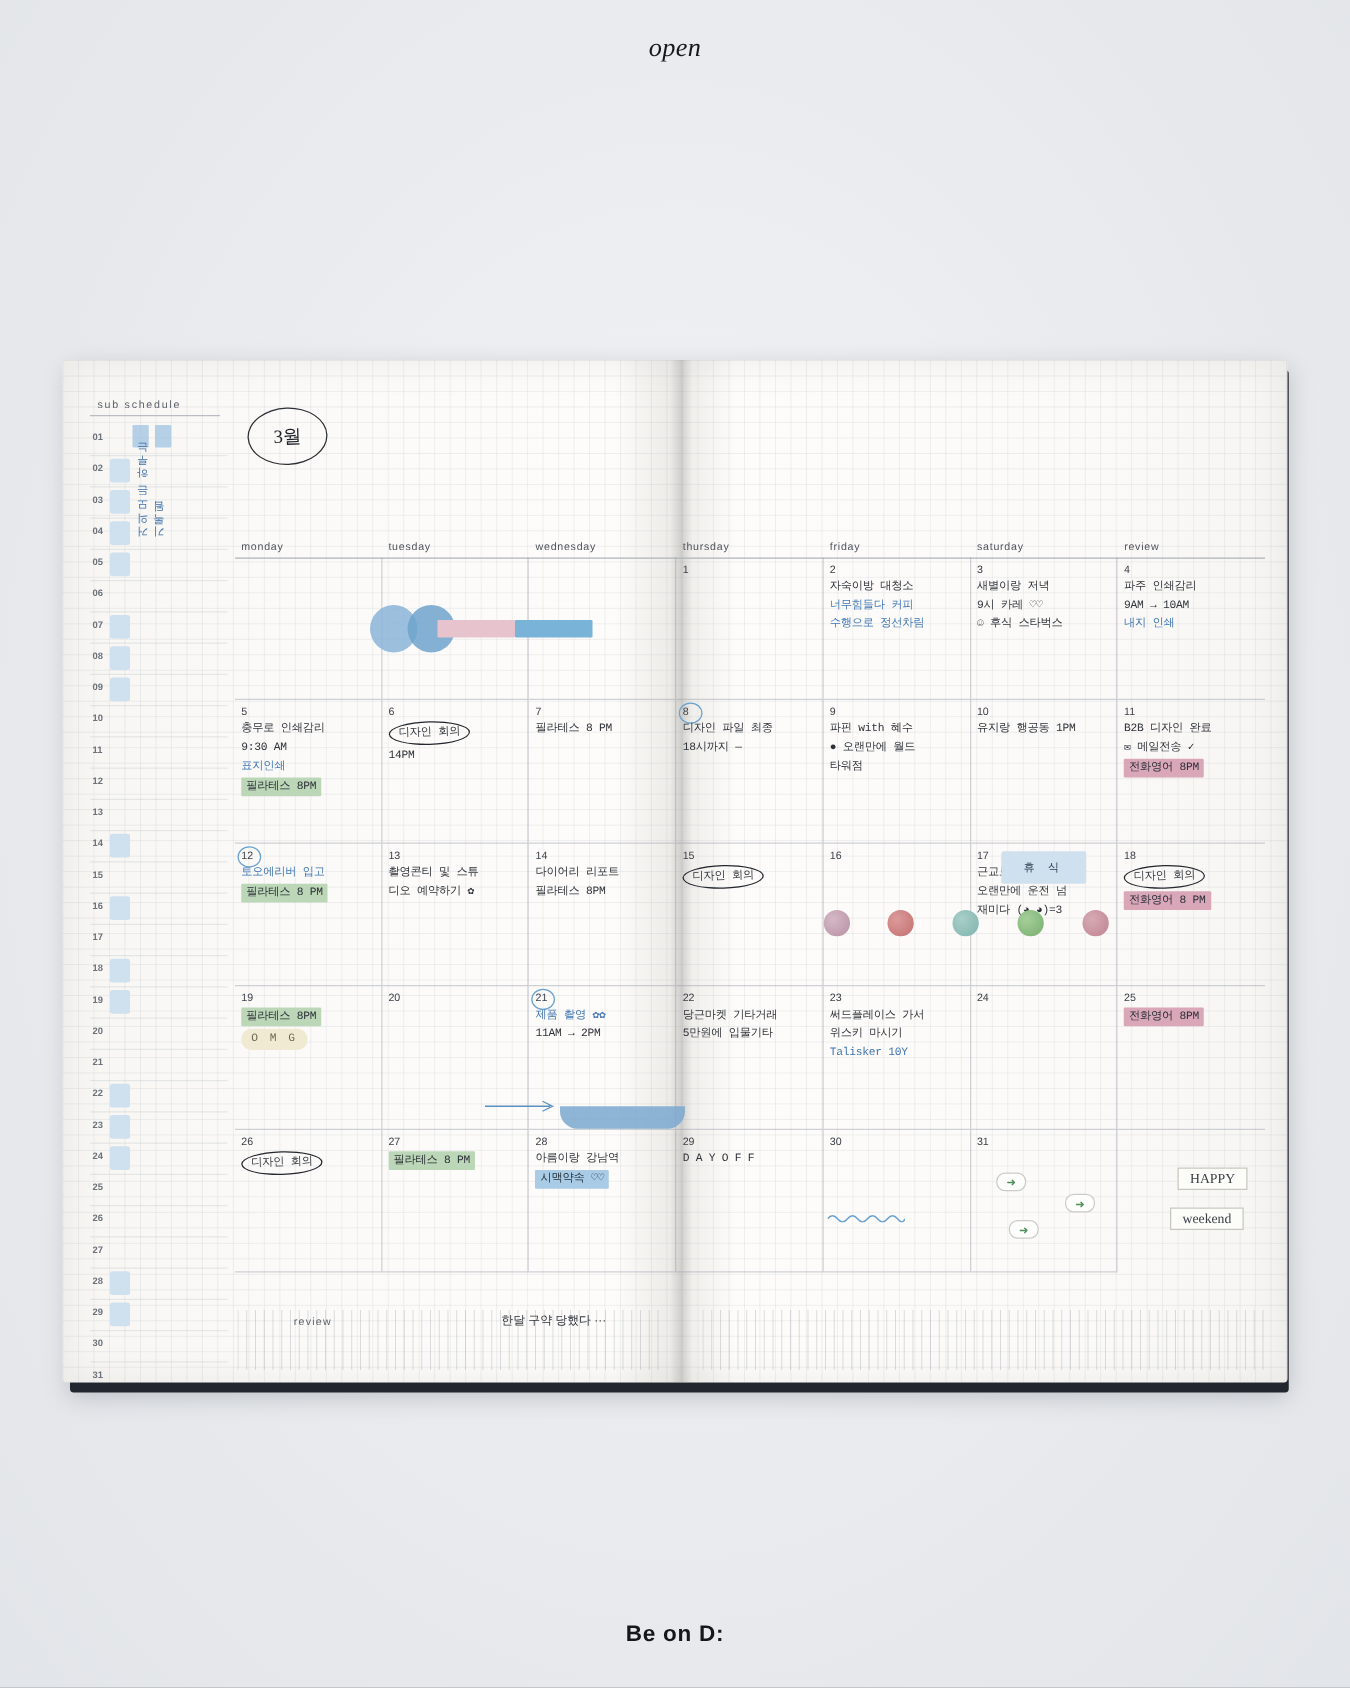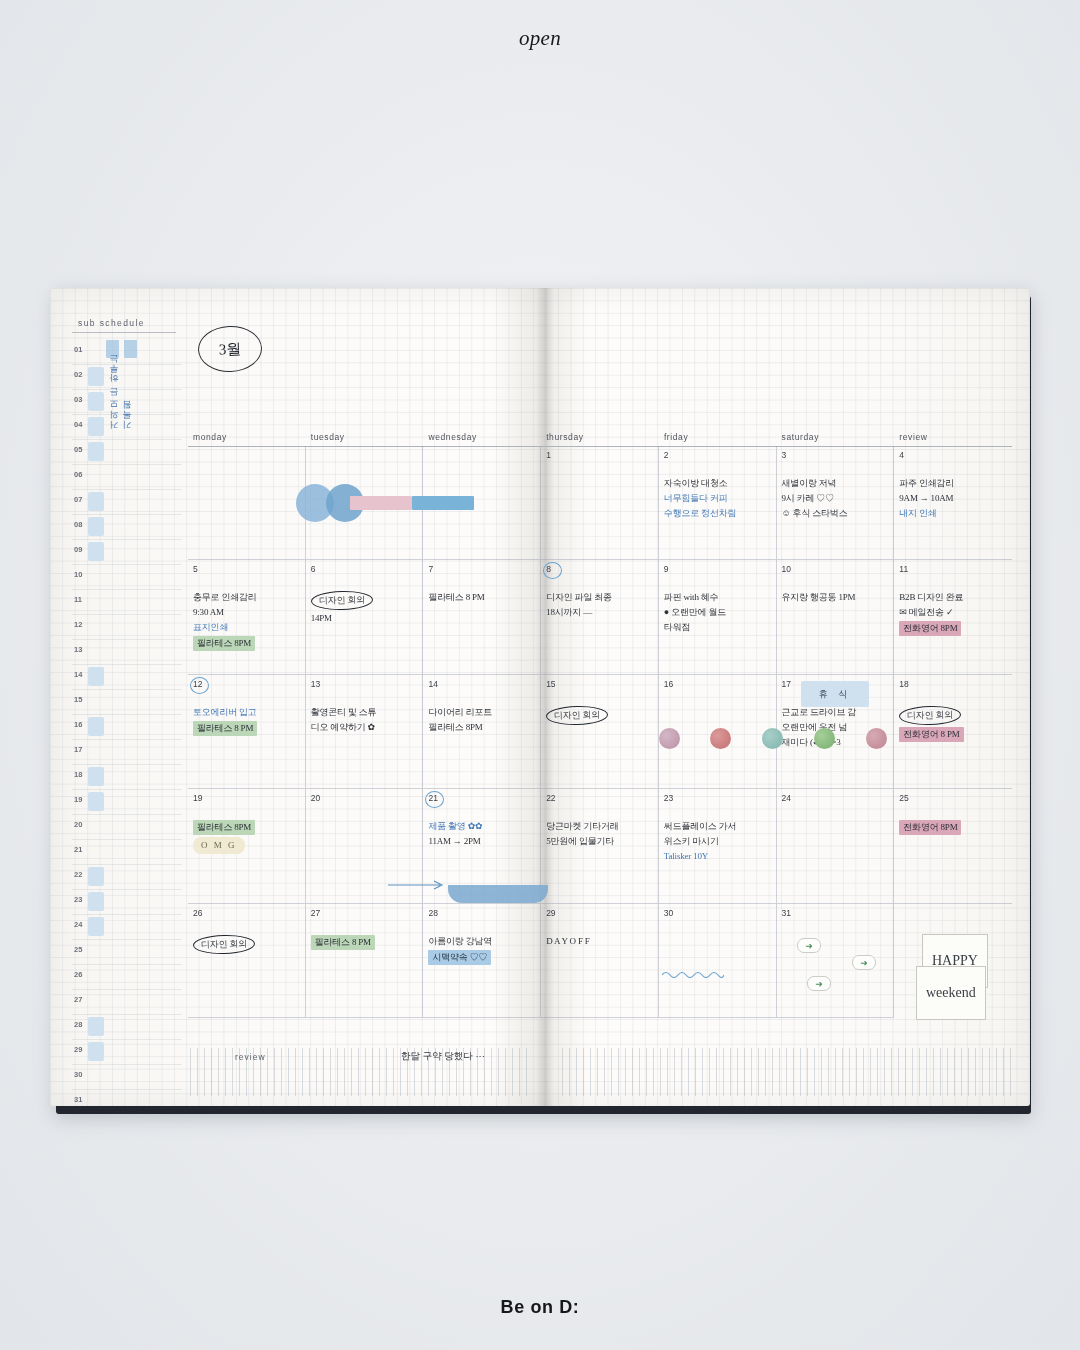--- a/index.html
+++ b/index.html
@@ -273,22 +273,21 @@
     left: 5px;
     top: 4px;
     font-size: 8.5px;
     color: #3d414a;
   }
   .cell .content {
     position: absolute;
     left: 5px;
     top: 17px;
     right: 3px;
-    font-family: Liberation Serif, serif;
-    margin-top: 14px;
+    font-family: Liberation Mono, monospace;
   }
   .ln {
     font-size: 9px;
     color: #2e3239;
     line-height: 13px;
     margin-bottom: 2px;
     white-space: nowrap;
     letter-spacing: -.2px;
   }
   .ln.blue  { color: #3f76b4; }
@@ -383,24 +382,25 @@
     display: flex;
     align-items: center;
     justify-content: center;
     color: #4e8f5c;
     font-size: 9px;
   }
   .happy-box {
     position: absolute;
     background: #fcfcf8;
     border: 1px solid #c8c8c0;
-    padding: 18px 9px;
-    font-size: 14px;
+    padding: 2px 9px;
+    font-size: 11px;
     color: #3a3e46;
     font-family: "Liberation Serif", serif;
+    margin-left: 20px;
   }
   .paint-dot {
     position: absolute;
     width: 21px;
     height: 21px;
     border-radius: 50%;
   }
   .wave {
     position: absolute;
     width: 62px;

